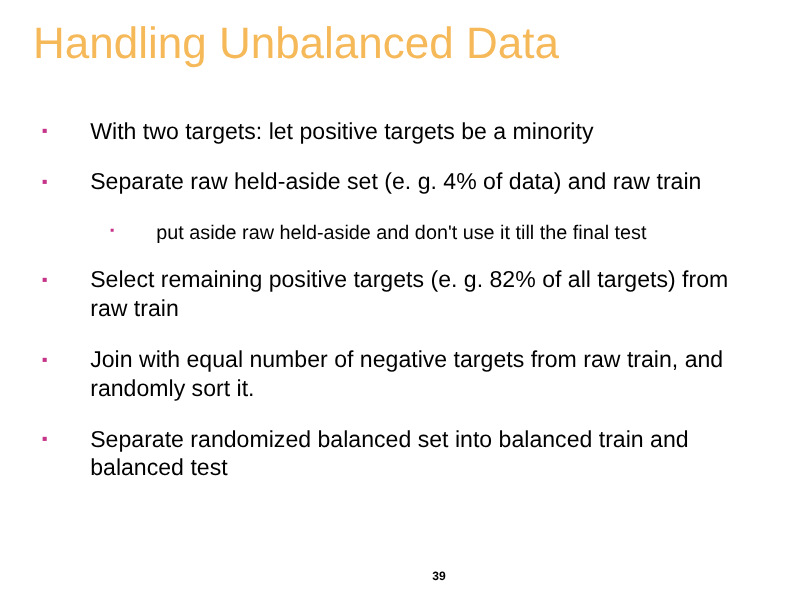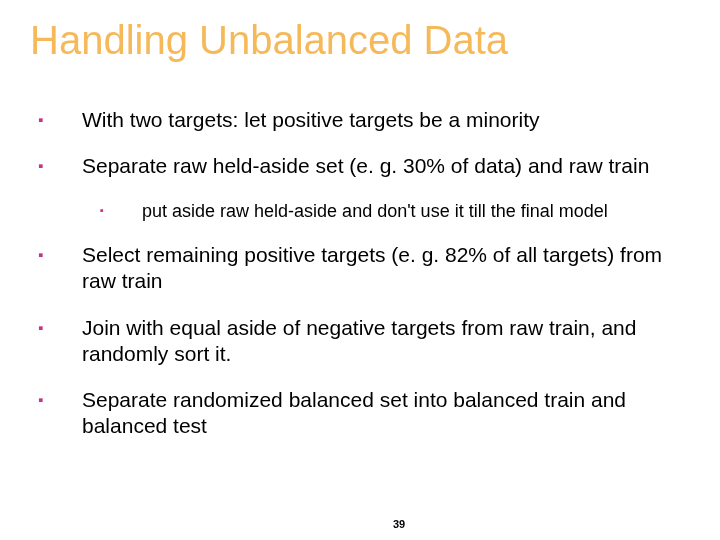--- a/index.html
+++ b/index.html
@@ -84,36 +84,36 @@
 <div class="slide">
   <h1 class="title">Handling Unbalanced Data</h1>
 
   <div class="l1">
     <span class="bullet">▪</span>
     <span class="text">With two targets: let positive targets be a minority</span>
   </div>
 
   <div class="l1">
     <span class="bullet">▪</span>
-    <span class="text">Separate raw held-aside set (e. g. 30% of data) and raw train</span>
+    <span class="text">Separate raw held-aside set (e. g. 4% of data) and raw train</span>
   </div>
 
   <div class="l2">
     <span class="bullet">▪</span>
-    <span class="text">put aside raw held-aside and don't use it till the final model</span>
+    <span class="text">put aside raw held-aside and don't use it till the final test</span>
   </div>
 
   <div class="l1">
     <span class="bullet">▪</span>
     <span class="text">Select remaining positive targets  (e. g. 82% of all targets) from raw train</span>
   </div>
 
   <div class="l1">
     <span class="bullet">▪</span>
-    <span class="text">Join with equal aside of negative targets from raw train, and randomly sort it.</span>
+    <span class="text">Join with equal number of negative targets from raw train, and randomly sort it.</span>
   </div>
 
   <div class="l1">
     <span class="bullet">▪</span>
     <span class="text">Separate randomized balanced set into balanced train and balanced test</span>
   </div>
 
   <div class="pagenum">39</div>
 </div>
 

